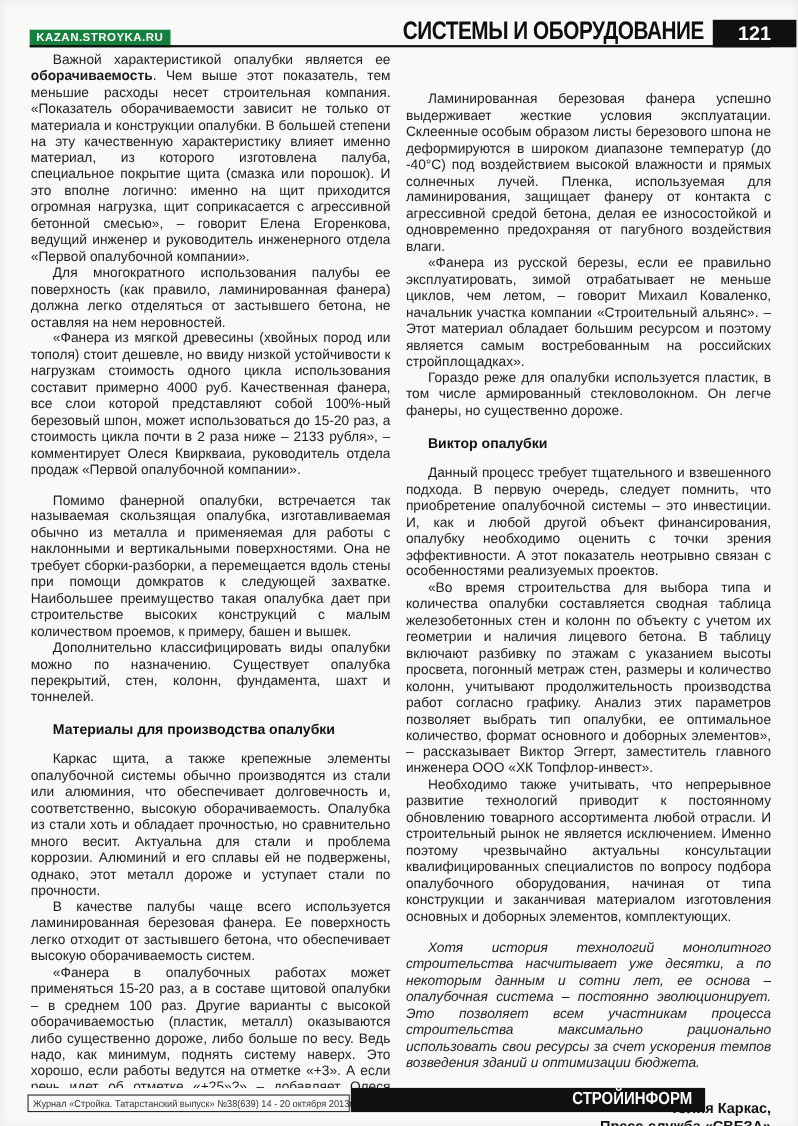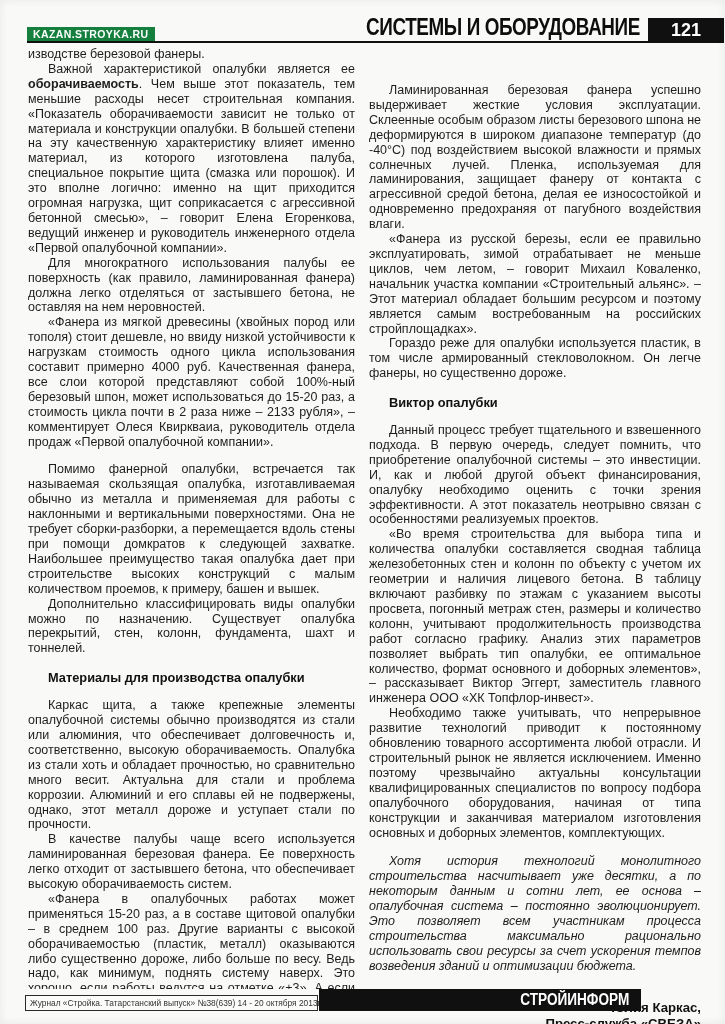--- a/index.html
+++ b/index.html
@@ -80,21 +80,20 @@
 <body>
 
 <div class="page">
 
   <div class="site-badge">KAZAN.STROYKA.RU</div>
   <div class="section-title">СИСТЕМЫ И ОБОРУДОВАНИЕ</div>
   <div class="page-num">121</div>
   <div class="top-rule"></div>
 
   <div class="col col-left">
-    <p class="noindent">изводстве березовой фанеры.</p>
     <p><span>Важной характеристикой опалубки является ее </span><b>оборачиваемость</b><span>. Чем выше этот показатель, тем меньшие расходы несет строительная компания. «Показатель оборачиваемости зависит не только от материала и конструкции опалубки. В большей степени на эту качественную характеристику влияет именно материал, из которого изготовлена палуба, специальное покрытие щита (смазка или порошок). И это вполне логично: именно на щит приходится огромная нагрузка, щит соприкасается с агрессивной бетонной смесью», – говорит Елена Егоренкова, ведущий инженер и руководитель инженерного отдела «Первой опалубочной компании».</span></p>
     <p>Для многократного использования палубы ее поверхность (как правило, ламинированная фанера) должна легко отделяться от застывшего бетона, не оставляя на нем неровностей.</p>
     <p>«Фанера из мягкой древесины (хвойных пород или тополя) стоит дешевле, но ввиду низкой устойчивости к нагрузкам стоимость одного цикла использования составит примерно 4000 руб. Качественная фанера, все слои которой представляют собой 100%-ный березовый шпон, может использоваться до 15-20 раз, а стоимость цикла почти в 2 раза ниже – 2133 рубля», – комментирует Олеся Квиркваиа, руководитель отдела продаж «Первой опалубочной компании».</p>
     <p class="gap-top">Помимо фанерной опалубки, встречается так называемая скользящая опалубка, изготавливаемая обычно из металла и применяемая для работы с наклонными и вертикальными поверхностями. Она не требует сборки-разборки, а перемещается вдоль стены при помощи домкратов к следующей захватке. Наибольшее преимущество такая опалубка дает при строительстве высоких конструкций с малым количеством проемов, к примеру, башен и вышек.</p>
     <p>Дополнительно классифицировать виды опалубки можно по назначению. Существует опалубка перекрытий, стен, колонн, фундамента, шахт и тоннелей.</p>
     <div class="subhead">Материалы для производства опалубки</div>
     <p>Каркас щита, а также крепежные элементы опалубочной системы обычно производятся из стали или алюминия, что обеспечивает долговечность и, соответственно, высокую оборачиваемость. Опалубка из стали хоть и обладает прочностью, но сравнительно много весит. Актуальна для стали и проблема коррозии. Алюминий и его сплавы ей не подвержены, однако, этот металл дороже и уступает стали по прочности.</p>
     <p>В качестве палубы чаще всего используется ламинированная березовая фанера. Ее поверхность легко отходит от застывшего бетона, что обеспечивает высокую оборачиваемость систем.</p>
     <p>«Фанера в опалубочных работах может применяться 15-20 раз, а в составе щитовой опалубки – в среднем 100 раз. Другие варианты с высокой оборачиваемостью (пластик, металл) оказываются либо существенно дороже, либо больше по весу. Ведь надо, как минимум, поднять систему наверх. Это хорошо, если работы ведутся на отметке «+3». А если речь идет об отметке «+25»?» – добавляет Олеся Квиркваиа.</p>
   </div>

